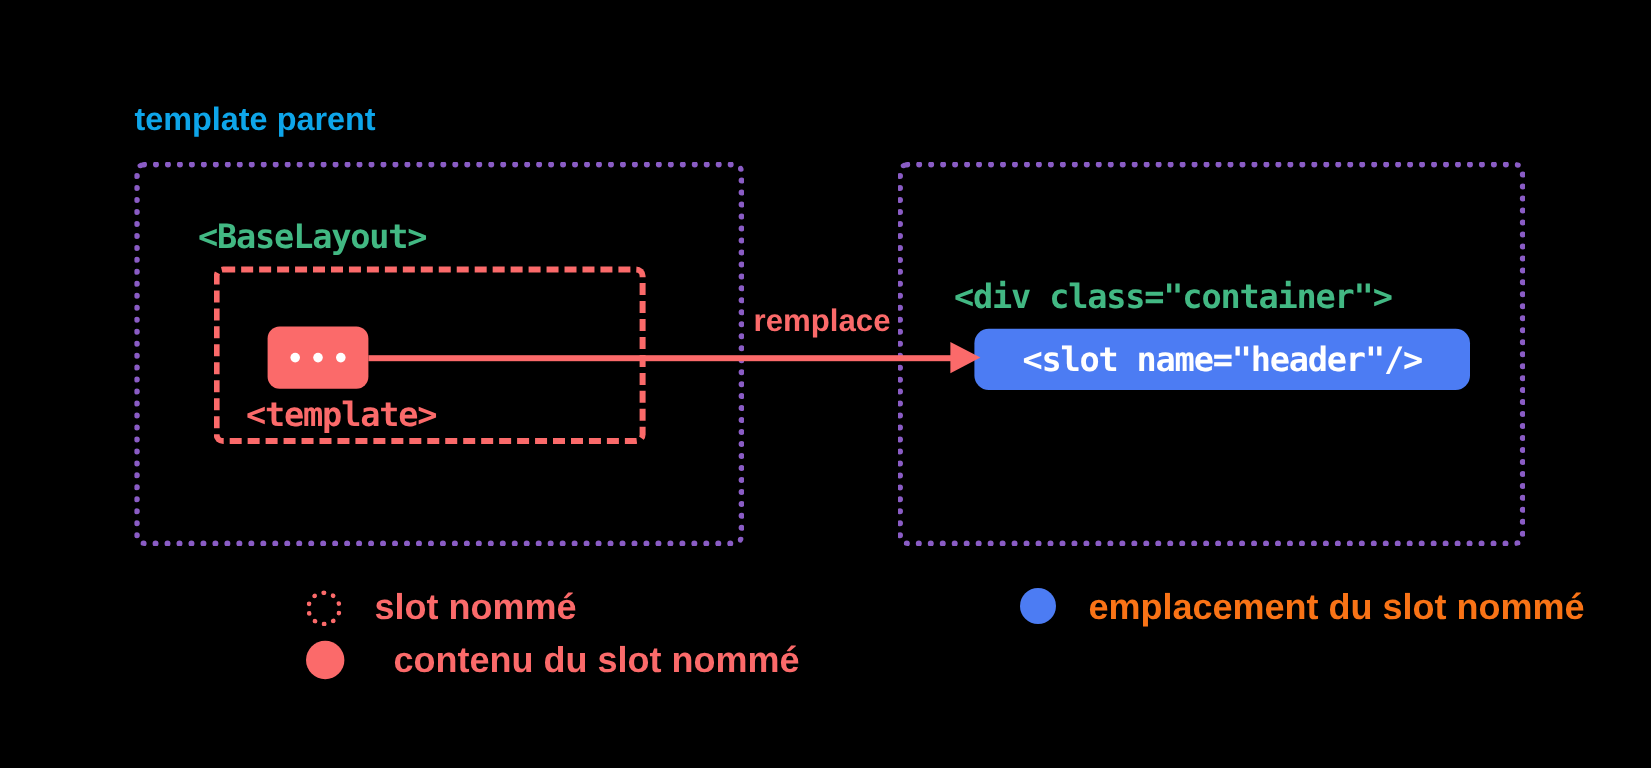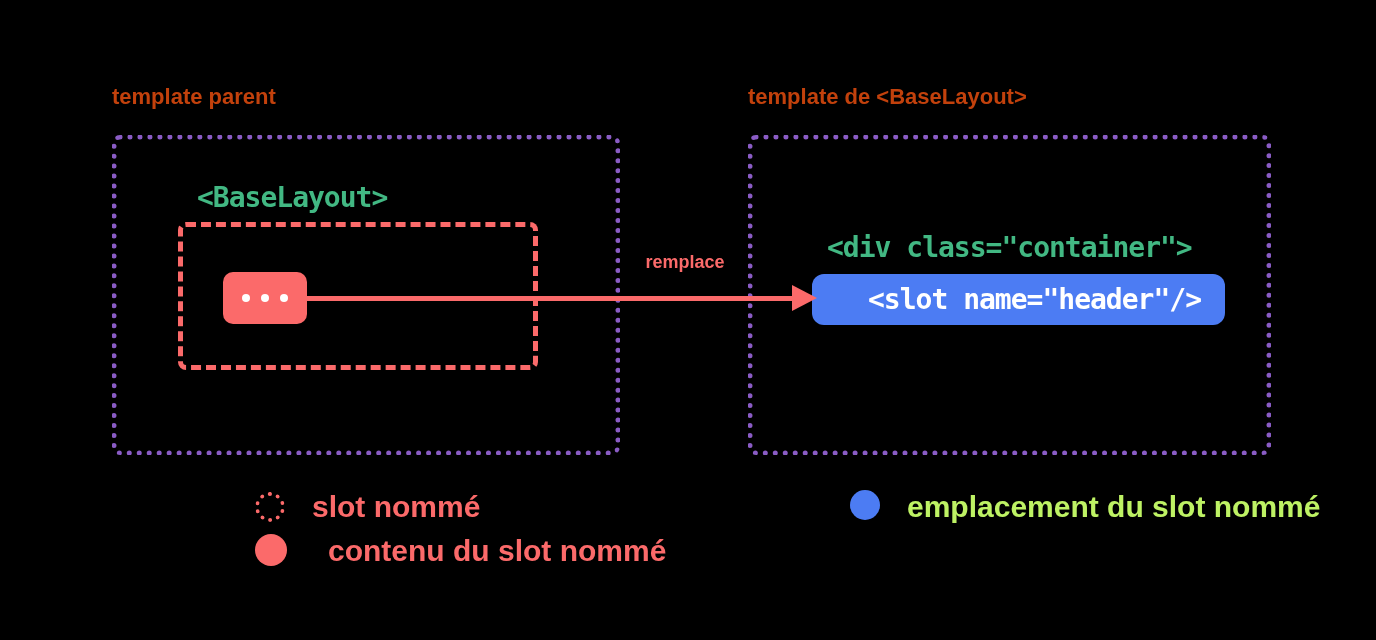--- a/index.html
+++ b/index.html
@@ -13,39 +13,38 @@
     height: 640px;
     background: #000000;
     overflow: hidden;
     font-family: "Liberation Sans", sans-serif;
   }
   .abs { position: absolute; }
 
   .panel-title {
     font-family: "Liberation Sans", sans-serif;
     font-weight: 700;
-    font-size: 22px;
-    color: #c2410c;
+    font-size: 27px;
+    color: #0ea5e9;
     white-space: pre;
   }
 
   .outer-box {
     border: 5px dotted #8a5cc5;
     border-radius: 8px;
     background: transparent;
   }
 
   .code {
     font-family: "DejaVu Sans Mono", monospace;
     font-weight: 700;
     font-size: 28px;
     letter-spacing: -1px;
     white-space: pre;
     line-height: 32px;
-    margin-left: 32px;
   }
   .code.green { color: #42b883; }
   .code.red   { color: #fb6a6a; }
 
   .slot-dashed-box {
     border: 5px dashed #fb6a6a;
     border-radius: 8px;
     background: transparent;
   }
 
@@ -76,21 +75,21 @@
   .arrow-head {
     width: 0;
     height: 0;
     border-top: 13px solid transparent;
     border-bottom: 13px solid transparent;
     border-left: 25px solid #fb6a6a;
     z-index: 5;
   }
   .arrow-label {
     font-weight: 700;
-    font-size: 18px;
+    font-size: 26px;
     color: #fb6a6a;
     text-align: center;
     z-index: 6;
   }
 
   .slot-placeholder-box {
     background: #4c7cf3;
     border-radius: 12px;
     display: flex;
     align-items: center;
@@ -98,21 +97,21 @@
   }
   .slot-placeholder-box .code { color: #ffffff; letter-spacing: -1px; }
 
   .legend-label {
     font-weight: 700;
     font-size: 30px;
     line-height: 30px;
     white-space: pre;
   }
   .legend-label.red  { color: #fb6a6a; }
-  .legend-label.blue { color: #bef264; }
+  .legend-label.blue { color: #f97316; }
 
   .legend-circle-dotted {
     width: 22px;
     height: 22px;
     border: 4px dotted #fb6a6a;
     border-radius: 50%;
   }
   .legend-circle-solid-red {
     width: 32px;
     height: 32px;
@@ -141,29 +140,29 @@
 
 
       <div class="abs slot-content-box" style="left:40px; top:45px; width:84px; height:52px;">
         <span class="dots">
             <i></i>
             <i></i>
             <i></i>
           </span>
       </div>
 
+      <div class="abs code red" style="left:22px; top:103px;">&lt;template&gt;</div>
     </div>
 
   </div>
 
   <div class="abs arrow-label" style="left:600px; top:252px; width:170px;">remplace</div>
   <div class="abs arrow-line" style="left:307px; top:296px; width:486px;"></div>
   <div class="abs arrow-head" style="left:792px; top:285px;"></div>
 
-  <div class="abs panel-title" style="left:748px; top:84px;">template de &lt;BaseLayout&gt;</div>
 
   <div class="abs outer-box" style="left:748px; top:135px; width:513px; height:310px;">
 
     <div class="abs code green" style="left:42px; top:92px;">&lt;div class="container"&gt;</div>
 
     <div class="abs slot-placeholder-box" style="left:59px; top:134px; width:413px; height:51px;">
       <span class="code">&lt;slot name="header"/&gt;</span>
     </div>
 
   </div>

